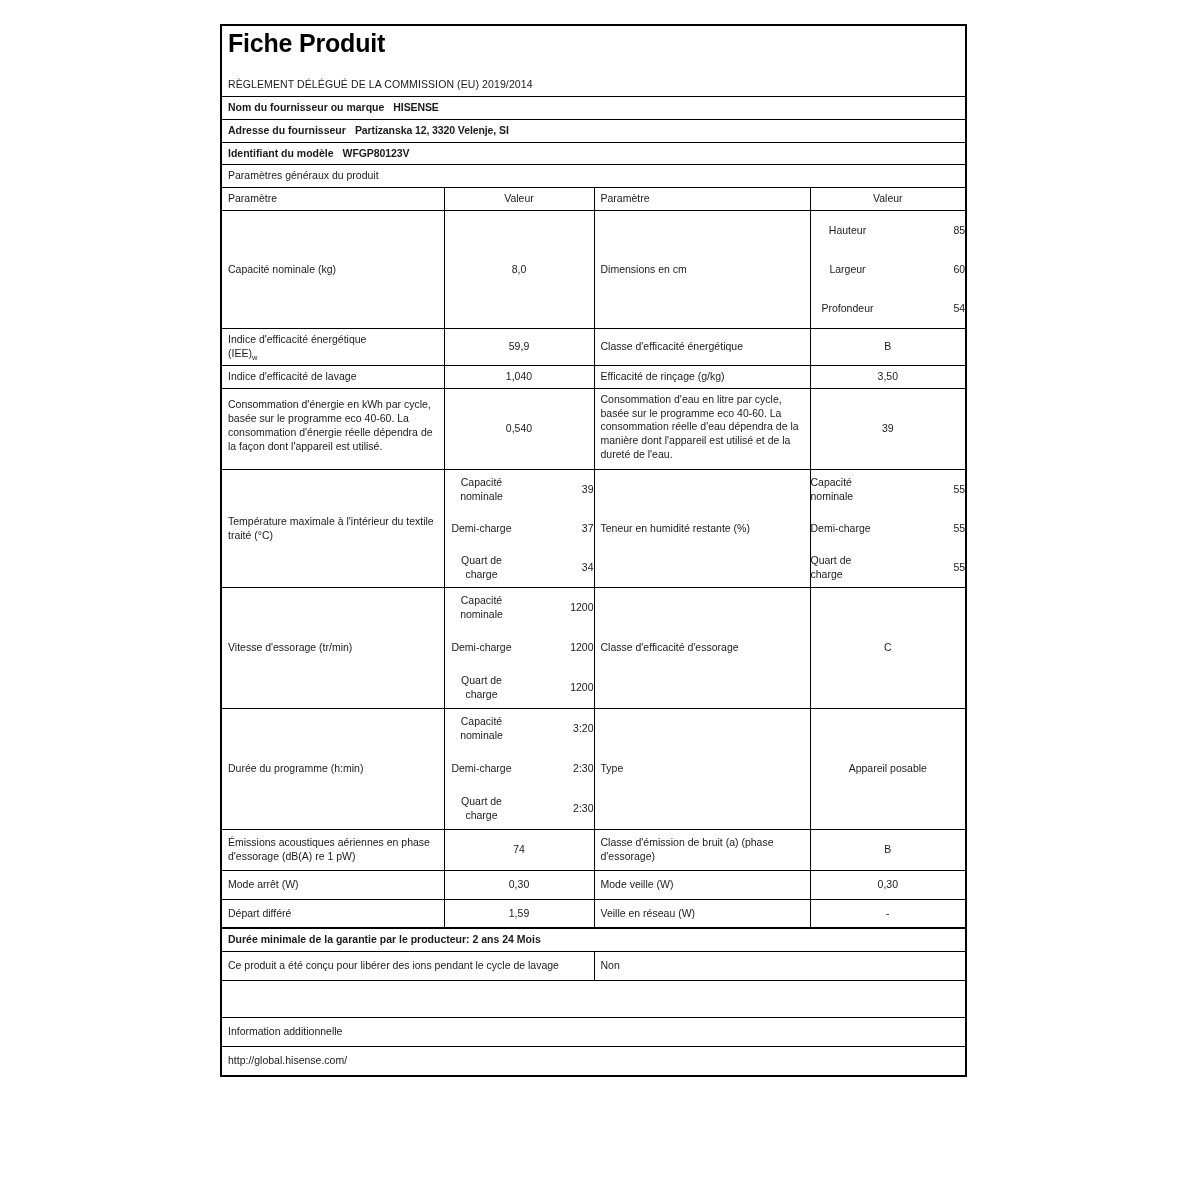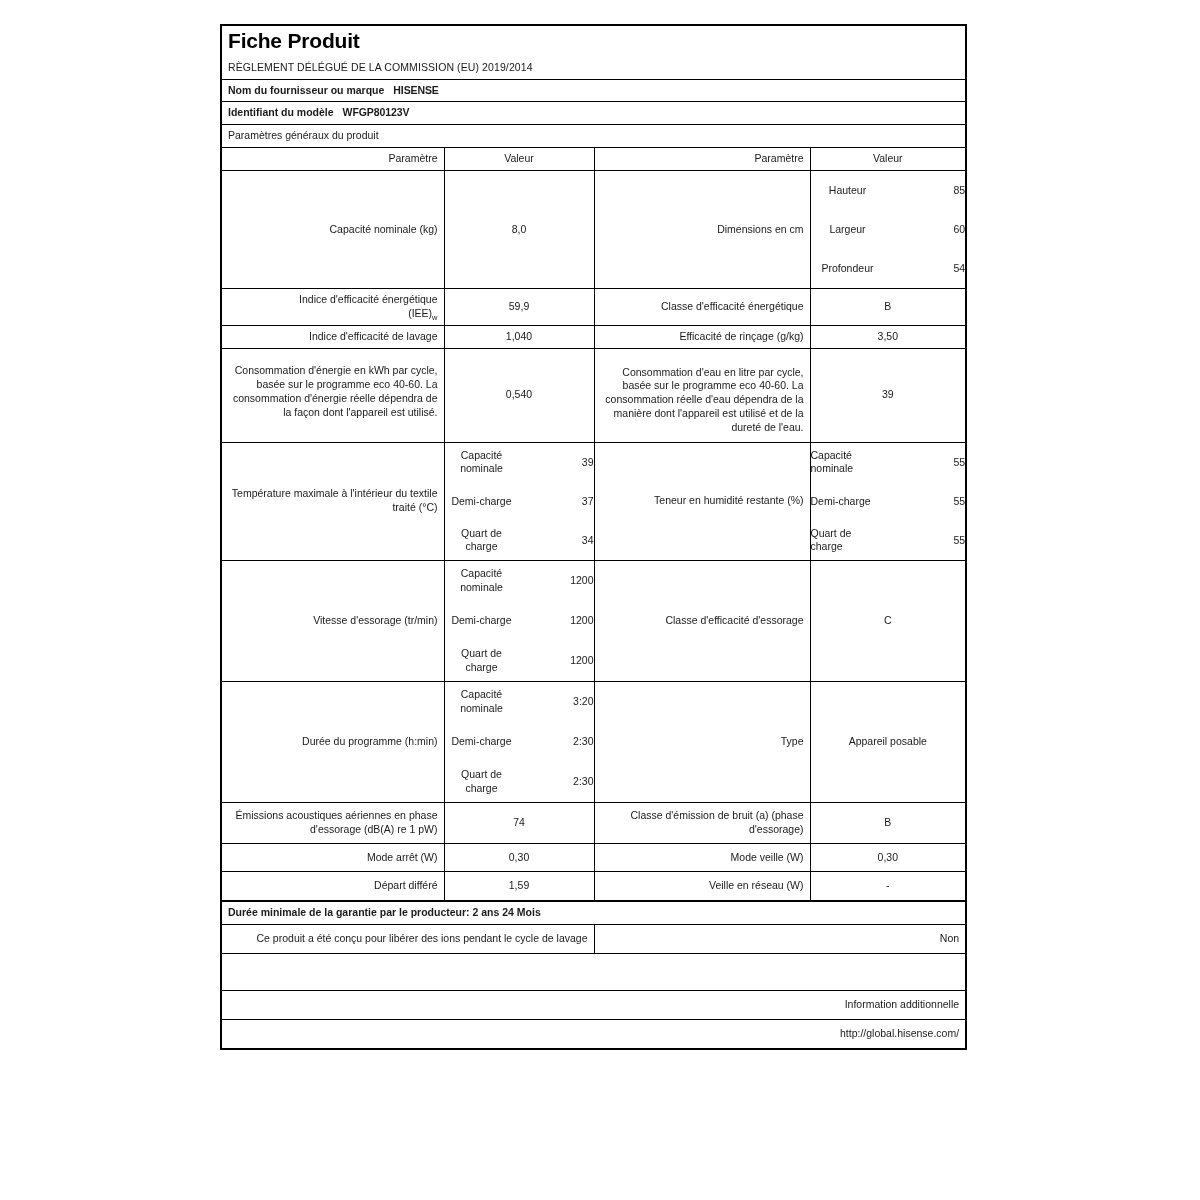--- a/index.html
+++ b/index.html
@@ -52,25 +52,25 @@
   .frame-right  { border-right-width: 2px !important; }
   .frame-bottom { border-bottom-width: 2px !important; }
 
   .thick-bottom { border-bottom-width: 2px !important; }
 
   
   .title-cell {
     padding: 8px 8px 6px 8px;
   }
   .doc-title {
-    font-size: 21px;
+    font-size: 25px;
     font-weight: bold;
     letter-spacing: -0.2px;
     line-height: 1.08;
-    margin-bottom: 8px;
+    margin-bottom: 21px;
     color: #000;
   }
   .doc-subtitle {
     font-size: 10.5px;
     font-weight: normal;
     color: #1a1a1a;
     letter-spacing: 0.1px;
   }
 
   
@@ -88,21 +88,21 @@
 
   .section-row {
     font-size: 10.5px;
     padding-top: 6px;
     padding-bottom: 6px;
   }
 
   
   .hdr { font-size: 10.5px; }
   .ctr { text-align: center; }
-  .lft { text-align: right; }
+  .lft { text-align: left; }
 
   
   table.sub {
     width: 100%;
     border-collapse: collapse;
     table-layout: fixed;
   }
   table.sub td {
     border: none;
     padding: 0;
@@ -169,20 +169,25 @@
           <div class="doc-subtitle">RÈGLEMENT DÉLÉGUÉ DE LA COMMISSION (EU) 2019/2014</div>
         </td>
       </tr>
 
       <tr>
         <td class="lbl-row frame-left frame-right" colspan="6">
           <b>Nom du fournisseur ou marque</b><span class="val">HISENSE</span>
         </td>
       </tr>
 
+      <tr>
+        <td class="lbl-row frame-left frame-right" colspan="6">
+          <b>Adresse du fournisseur</b><span class="val">Partizanska 12, 3320 Velenje, SI</span>
+        </td>
+      </tr>
 
       <tr>
         <td class="lbl-row frame-left frame-right" colspan="6">
           <b>Identifiant du modèle</b><span class="val">WFGP80123V</span>
         </td>
       </tr>
 
       <tr>
         <td class="section-row frame-left frame-right" colspan="6">Paramètres généraux du produit</td>
       </tr>
@@ -231,21 +236,21 @@
       <tr>
         <td class="lft frame-left">Indice d'efficacité de lavage</td>
         <td class="ctr" colspan="2">1,040</td>
         <td class="lft">Efficacité de rinçage (g/kg)</td>
         <td class="ctr frame-right" colspan="2">3,50</td>
       </tr>
 
       <tr>
         <td class="lft tall frame-left" style="padding-top:1px;padding-bottom:7px;">Consommation d'énergie en kWh par cycle, basée sur le programme eco 40-60. La consommation d'énergie réelle dépendra de la façon dont l'appareil est utilisé.</td>
         <td class="ctr" colspan="2">0,540</td>
-        <td class="lft tall" style="padding-top:17px;padding-bottom:7px;margin-top:24px;">Consommation d'eau en litre par cycle, basée sur le programme eco 40-60. La consommation réelle d'eau dépendra de la manière dont l'appareil est utilisé et de la dureté de l'eau.</td>
+        <td class="lft tall" style="padding-top:4px;padding-bottom:7px;margin-top:24px;">Consommation d'eau en litre par cycle, basée sur le programme eco 40-60. La consommation réelle d'eau dépendra de la manière dont l'appareil est utilisé et de la dureté de l'eau.</td>
         <td class="ctr frame-right" colspan="2">39</td>
       </tr>
 
       <tr>
         <td class="lft frame-left">Température maximale à l'intérieur du textile traité (°C)</td>
         <td class="nopad" colspan="2">
           <table class="sub">
             <tbody>
                   <tr>
               <td class="sub-cell sub-lbl">Capacité nominale</td>

